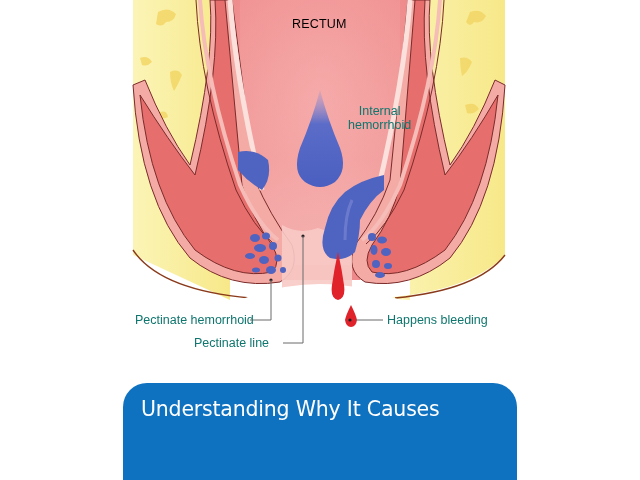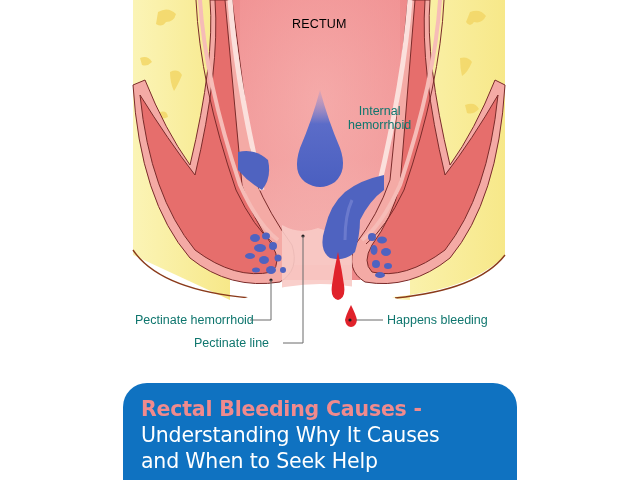--- a/index.html
+++ b/index.html
@@ -171,16 +171,14 @@
 <div class="label label-rectum">RECTUM</div>
 <div class="label label-internal">
   <span>Internal</span><br>
   <span>hemorrhoid</span>
 </div>
 <div class="label label-external">Pectinate hemorrhoid</div>
 <div class="label label-pectinate">Pectinate line</div>
 <div class="label label-bleeding">Happens bleeding</div>
 
 <div class="banner">
-  <span class="line"><span class="headline-accent">Rectal Bleeding Causes</span><span class="dash"> -</span></span>
   <span class="line">Understanding Why It Causes</span>
-  <span class="line">and When to Seek Help</span>
 </div>
 
 </body></html>

